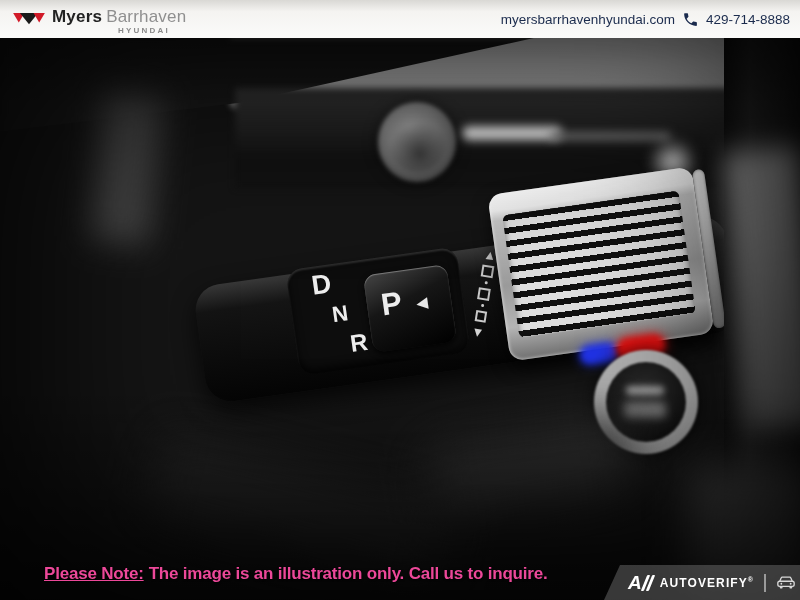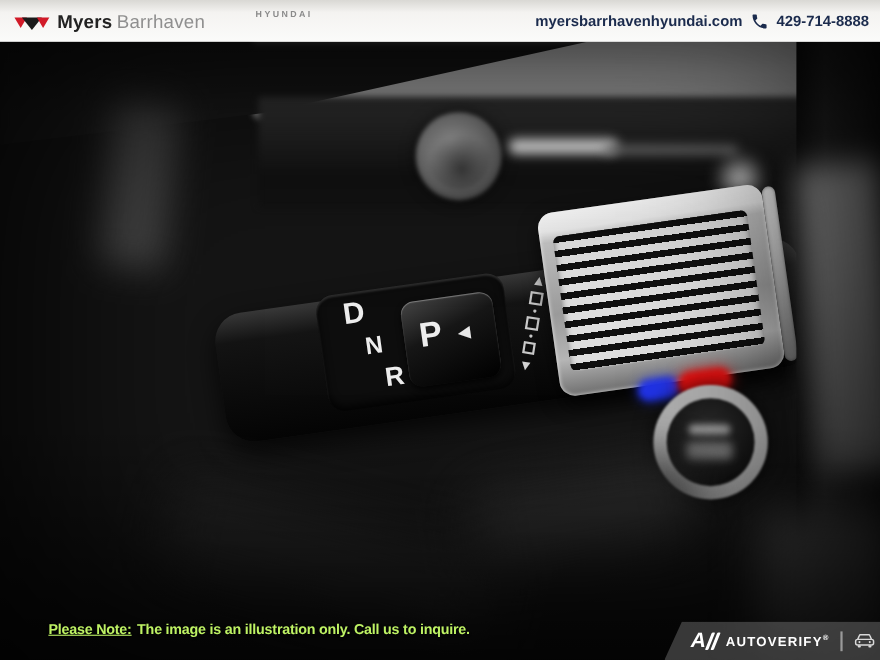--- a/index.html
+++ b/index.html
@@ -5,28 +5,28 @@
   html,body{margin:0;padding:0;background:#000;}
   .frame{position:relative;width:800px;height:600px;overflow:hidden;
          font-family:"Liberation Sans",sans-serif;background:#151515;}
 
   
   .header{position:absolute;top:0;left:0;width:800px;height:38px;
           background:linear-gradient(180deg,#d9d8d4 0%,#f4f3f1 30%,#fbfbfa 100%);
           display:flex;align-items:center;justify-content:space-between;z-index:20;}
   .logo-wrap{display:flex;align-items:flex-start;padding-left:12px;gap:6px;}
   .logo-mark{width:34px;height:22px;margin-top:3px;}
-  .logo-textcol{display:flex;flex-direction:row;line-height:1;}
+  .logo-textcol{display:flex;flex-direction:column;line-height:1;}
   .logo-line1{font-size:17px;letter-spacing:.2px;margin-top:4px;}
   .logo-myers{font-weight:700;color:#222;}
   .logo-loc{font-weight:400;color:#8f8f8f;margin-left:4px;}
   .logo-brand{font-size:8px;font-weight:700;color:#8a8a8a;letter-spacing:2.2px;
-              margin-top:2px;margin-left:46px;}
+              margin-top:2px;margin-left:66px;}
   .header-right{display:flex;align-items:center;gap:7px;padding-right:10px;
-                color:#1b2b4d;font-weight:700;font-size:13.5px;}
+                color:#1b2b4d;font-weight:400;font-size:13.5px;}
   .phone-ico{width:17px;height:17px;}
 
   
   .photo{position:absolute;top:38px;left:0;width:800px;height:562px;
          background:#151515;overflow:hidden;}
   .ph{position:absolute;}
 
   .dash-top{left:230px;top:-8px;width:580px;height:78px;border-radius:6px;
             background:linear-gradient(180deg,#fdfdfd 0%,#e3e3e3 45%,#a7a7a7 100%);
             filter:blur(3px);}
@@ -103,21 +103,21 @@
          background:linear-gradient(90deg,#101010,#262626 30%,#1b1b1b 70%,#0d0d0d);}
   .right-light{left:736px;top:110px;width:74px;height:280px;filter:blur(13px);
          background:linear-gradient(180deg,#9c9c9c,#606060);transform:rotate(-5deg);}
   .br-blob{left:690px;top:430px;width:120px;height:130px;background:#4a4a4a;filter:blur(20px);}
   .spoke1{left:150px;top:430px;width:300px;height:80px;background:#242424;filter:blur(24px);transform:rotate(14deg);}
   .spoke2{left:430px;top:395px;width:200px;height:70px;background:#2e2e2e;filter:blur(24px);transform:rotate(-10deg);}
   .vignette{inset:0;box-shadow:inset 0 0 160px 50px rgba(0,0,0,.8);
          background:linear-gradient(180deg,rgba(0,0,0,.25) 0,rgba(0,0,0,0) 12%,rgba(0,0,0,0) 62%,rgba(0,0,0,.55) 100%);}
 
   
-  .note{left:8px;top:526px;z-index:10;color:#bef264;font-size:13px;font-weight:600;
+  .note{left:8px;top:526px;z-index:10;color:#ec4899;font-size:17px;font-weight:600;
         letter-spacing:-.2px;text-shadow:0 1px 2px rgba(0,0,0,.8);white-space:nowrap;padding-left:36px;}
   .note-label{text-decoration:underline;margin-right:5px;}
 
   .av-badge{right:0;top:527px;height:35px;width:196px;z-index:10;
         clip-path:polygon(16px 0,100% 0,100% 100%,0 100%);
         background:rgba(128,128,128,.42);
         display:flex;align-items:center;gap:6px;padding-left:24px;box-sizing:border-box;}
   .av-mark{display:flex;align-items:center;}
   .av-a{color:#fff;font-weight:900;font-style:italic;font-size:19px;line-height:1;}
   .av-slash{display:inline-block;width:2.5px;height:16px;background:#fff;border-radius:1px;

